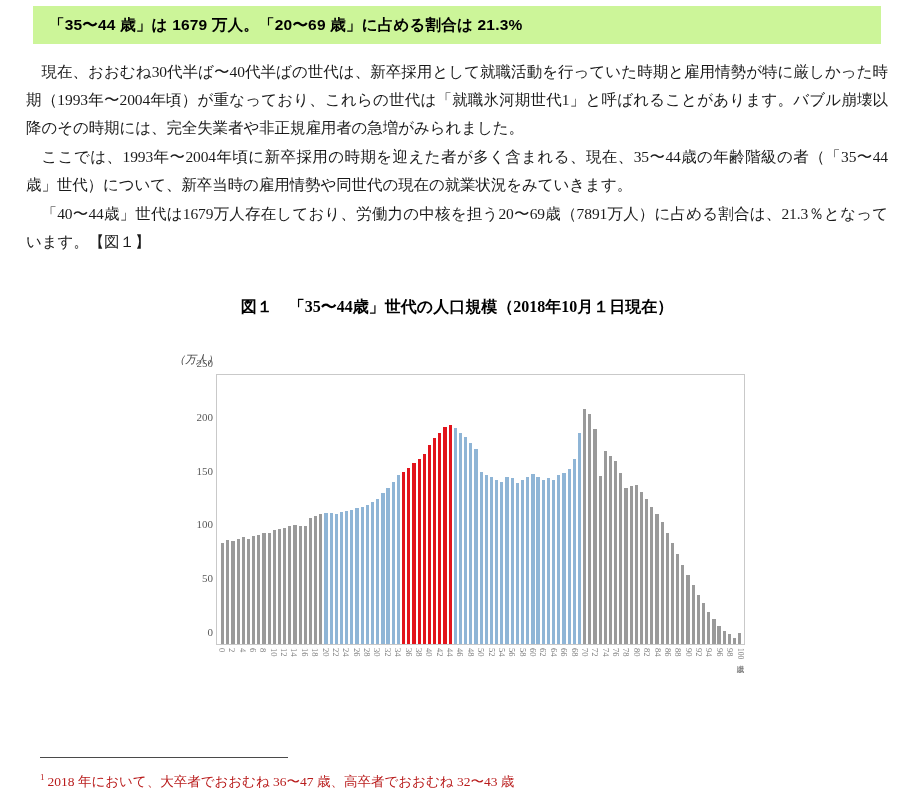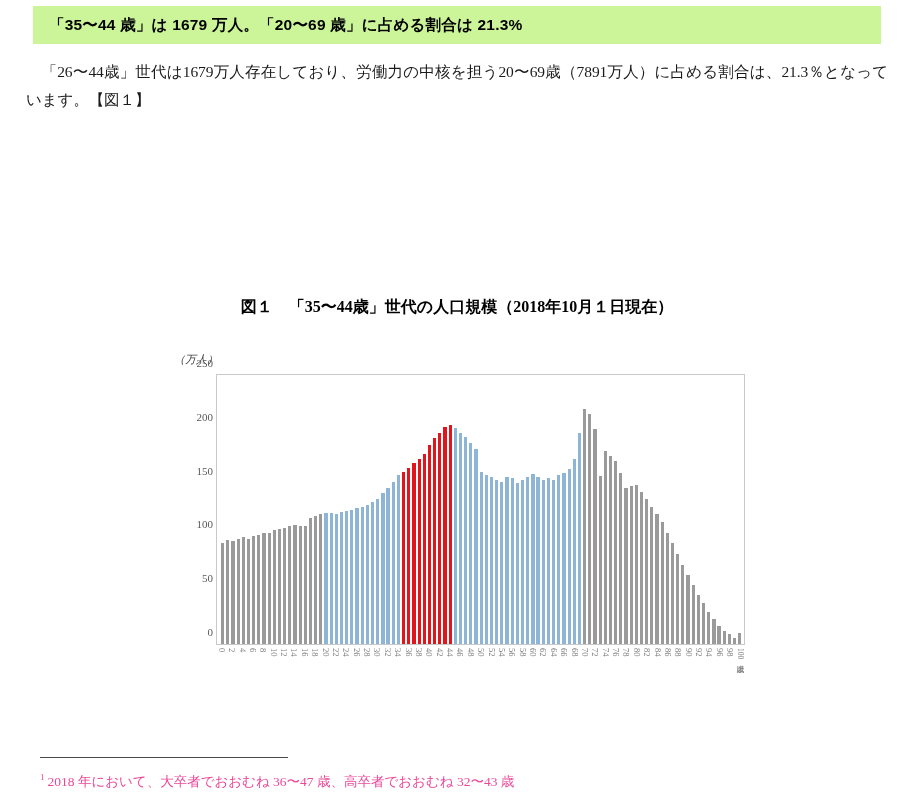--- a/index.html
+++ b/index.html
@@ -174,36 +174,38 @@
   .footnote-rule {
     position: absolute;
     left: 40px; top: 757px;
     width: 248px;
     border-top: 1px solid #4a4a4a;
   }
   .footnote {
     position: absolute;
     left: 40px; top: 772px;
     font-size: 13.5px;
-    color: #ec4899;
+    color: #b91c1c;
     white-space: nowrap;
   }
   .footnote sup { font-size: 9px; vertical-align: super; margin-right: 3px; }
 </style>
 </head>
 <body>
 
 <div class="page">
 
   <div class="header-band">
     <div class="header-band-text">「35〜44 歳」は 1679 万人。「20〜69 歳」に占める割合は 21.3%</div>
   </div>
 
   <div class="body-text">
-    <p class="para">「26〜44歳」世代は1679万人存在しており、労働力の中核を担う20〜69歳（7891万人）に占める割合は、21.3％となっています。【図１】</p>
+    <p class="para">現在、おおむね30代半ば〜40代半ばの世代は、新卒採用として就職活動を行っていた時期と雇用情勢が特に厳しかった時期（1993年〜2004年頃）が重なっており、これらの世代は「就職氷河期世代1」と呼ばれることがあります。バブル崩壊以降のその時期には、完全失業者や非正規雇用者の急増がみられました。</p>
+    <p class="para">ここでは、1993年〜2004年頃に新卒採用の時期を迎えた者が多く含まれる、現在、35〜44歳の年齢階級の者（「35〜44歳」世代）について、新卒当時の雇用情勢や同世代の現在の就業状況をみていきます。</p>
+    <p class="para">「40〜44歳」世代は1679万人存在しており、労働力の中核を担う20〜69歳（7891万人）に占める割合は、21.3％となっています。【図１】</p>
   </div>
 
   <div class="fig-title">図１　「35〜44歳」世代の人口規模（2018年10月１日現在）</div>
 
   <div class="chart-wrap">
     <div class="yaxis-unit">（万人）</div>
 
     <div class="plot">
       <div class="plot-inner">
         <div id="yticks">

